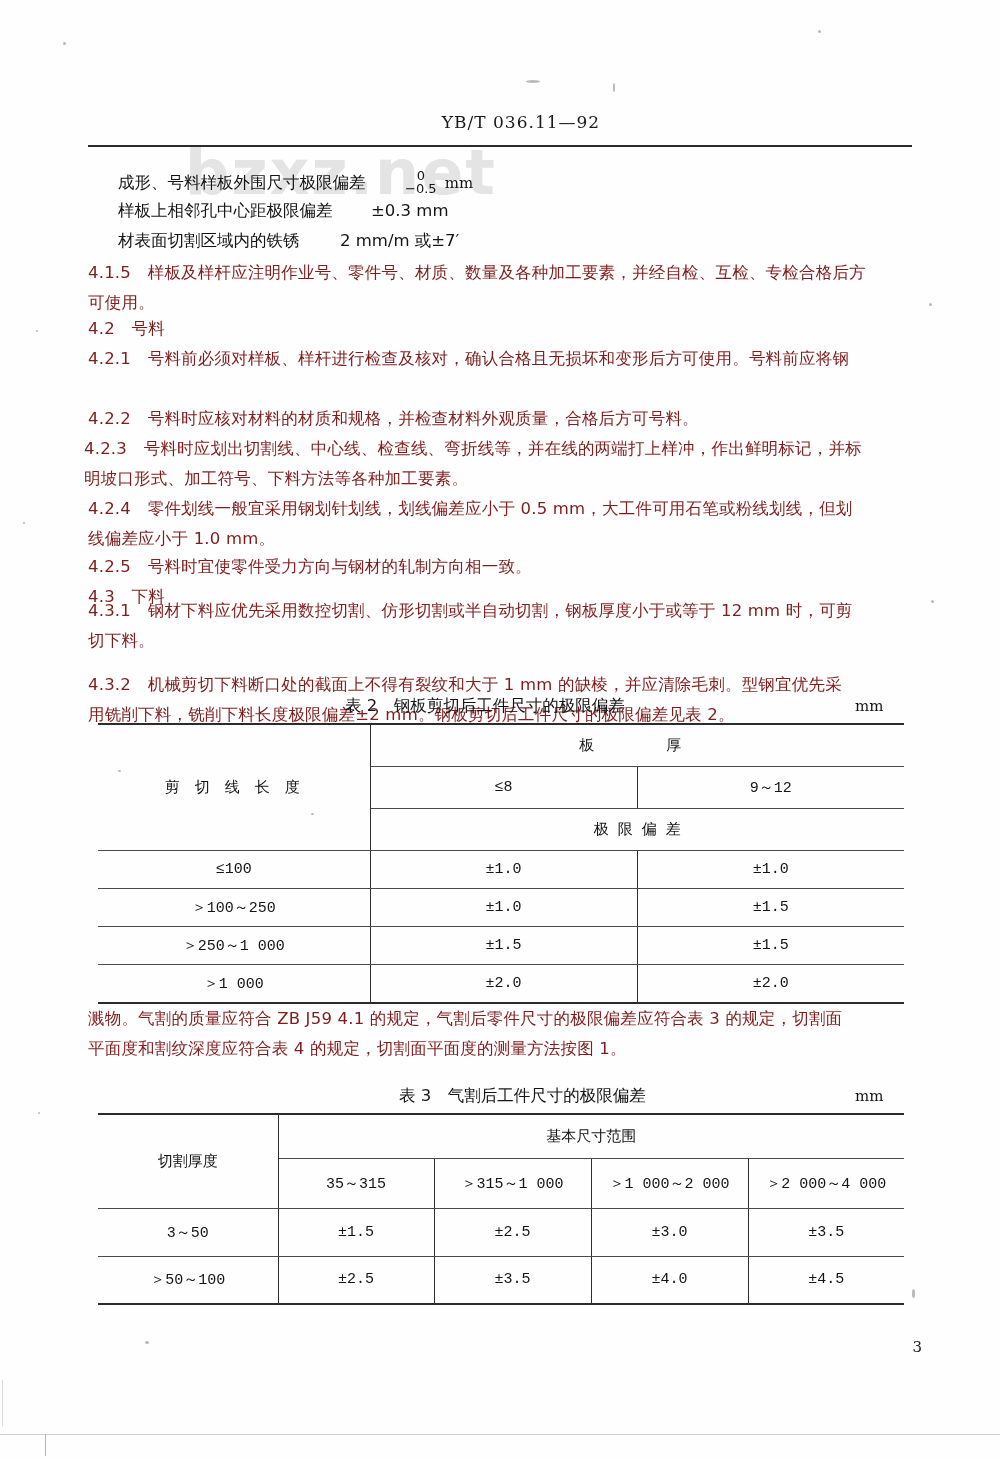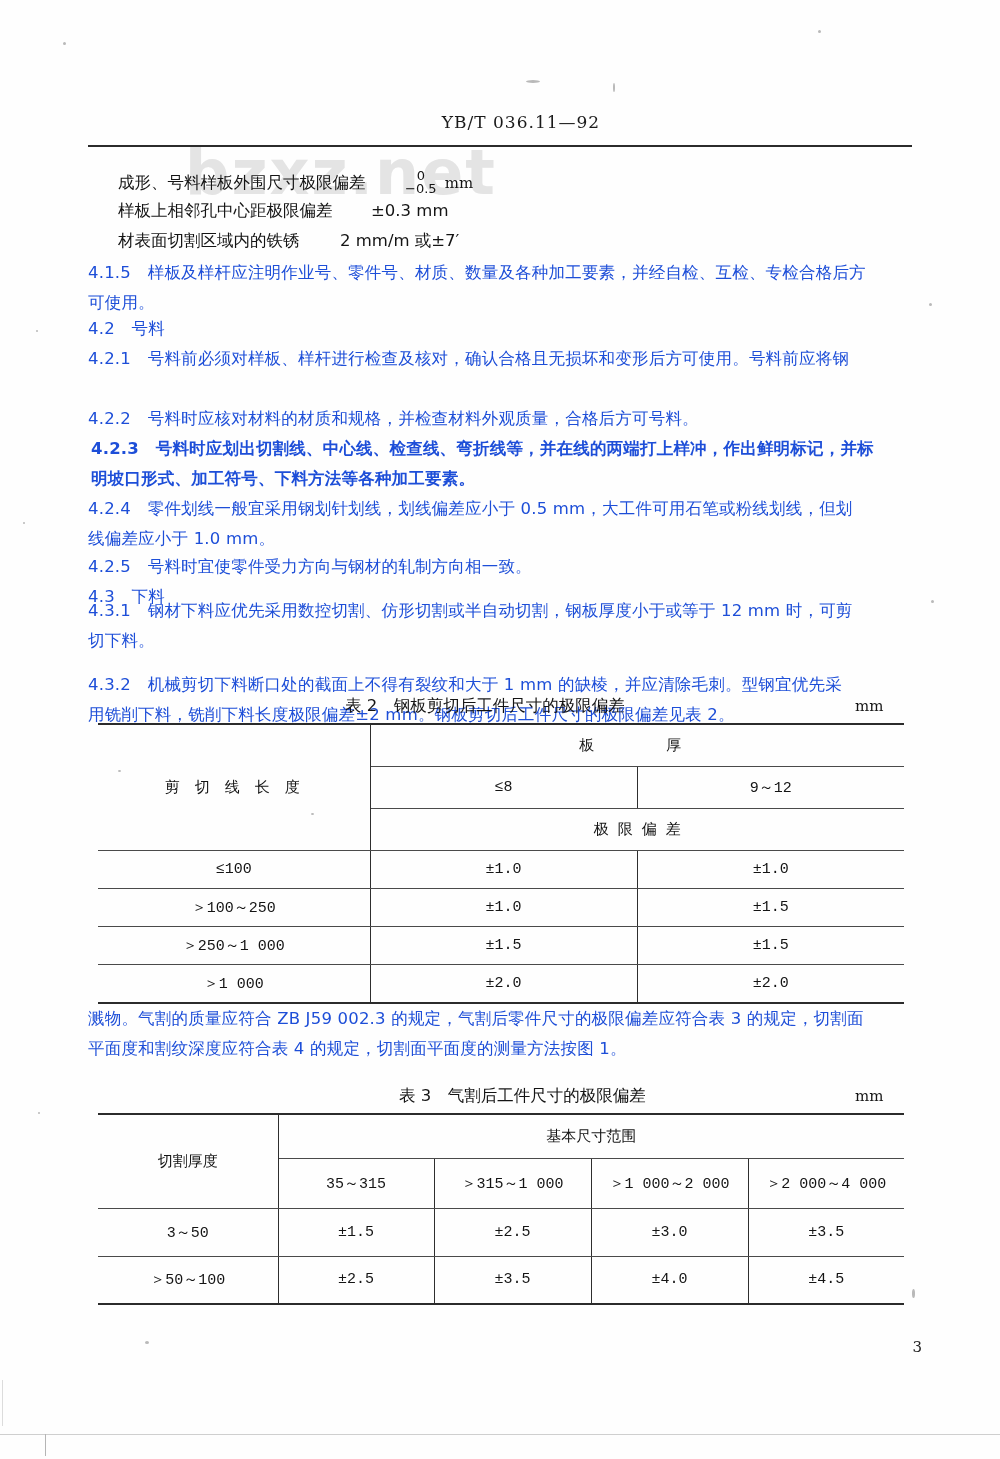--- a/index.html
+++ b/index.html
@@ -63,21 +63,21 @@
     left: 88px;
     top: 145px;
     width: 824px;
     height: 2px;
     background: #2b2b2b;
   }
 
   
   .para {
     position: absolute;
-    color: #1d4ed8;
+    color: #7f1d1d;
     font-size: 16.5px;
     line-height: 30px;
     letter-spacing: 0.2px;
     font-family: "DejaVu Sans", "Liberation Sans", sans-serif;
   }
   .indent-line { white-space: nowrap; }
 
   .tol-row {
     position: absolute;
     font-size: 16.5px;
@@ -222,21 +222,21 @@
     </div>
 
     <div class="para" style="left:88px; top:344px; width:830px;">
       <div class="indent-line">4.2.1　号料前必须对样板、样杆进行检查及核对，确认合格且无损坏和变形后方可使用。号料前应将钢</div>
     </div>
 
     <div class="para" style="left:88px; top:404px; width:830px;">
       <div class="indent-line">4.2.2　号料时应核对材料的材质和规格，并检查材料外观质量，合格后方可号料。</div>
     </div>
 
-    <div class="para" style="left:91px; top:434px; width:830px;font-weight:bold;">
+    <div class="para" style="left:84px; top:434px; width:830px;">
       <div class="indent-line">4.2.3　号料时应划出切割线、中心线、检查线、弯折线等，并在线的两端打上样冲，作出鲜明标记，并标</div>
       <div class="indent-line">明坡口形式、加工符号、下料方法等各种加工要素。</div>
     </div>
 
     <div class="para" style="left:88px; top:494px; width:830px;">
       <div class="indent-line">4.2.4　零件划线一般宜采用钢划针划线，划线偏差应小于 0.5 mm，大工件可用石笔或粉线划线，但划</div>
       <div class="indent-line">线偏差应小于 1.0 mm。</div>
     </div>
 
     <div class="para" style="left:88px; top:552px; width:830px;">
@@ -296,21 +296,21 @@
         </tr>
         <tr class="thick-bot" style="height:38px;">
           <td class="vsep">＞1 000</td>
           <td class="vsep">±2.0</td>
           <td>±2.0</td>
         </tr>
       </tbody>
     </table>
 
     <div class="para" style="left:88px; top:1004px; width:840px;">
-      <div class="indent-line">溅物。气割的质量应符合 ZB J59 002.3 的规定，气割后零件尺寸的极限偏差应符合表 3 的规定，切割面</div>
+      <div class="indent-line">溅物。气割的质量应符合 ZB J59 4.1 的规定，气割后零件尺寸的极限偏差应符合表 3 的规定，切割面</div>
       <div class="indent-line">平面度和割纹深度应符合表 4 的规定，切割面平面度的测量方法按图 1。</div>
     </div>
 
     <div class="tbl-cap" style="left:363px; top:1085px;margin-left:36px;">表 3　气割后工件尺寸的极限偏差</div>
     <div class="tbl-unit" style="left:855px; top:1087px;">mm</div>
 
     <table class="doc" id="table3" style="left:98px; top:1113px; width:806px;">
       <colgroup>
         <col style="width:180px;">
         <col style="width:156px;">

